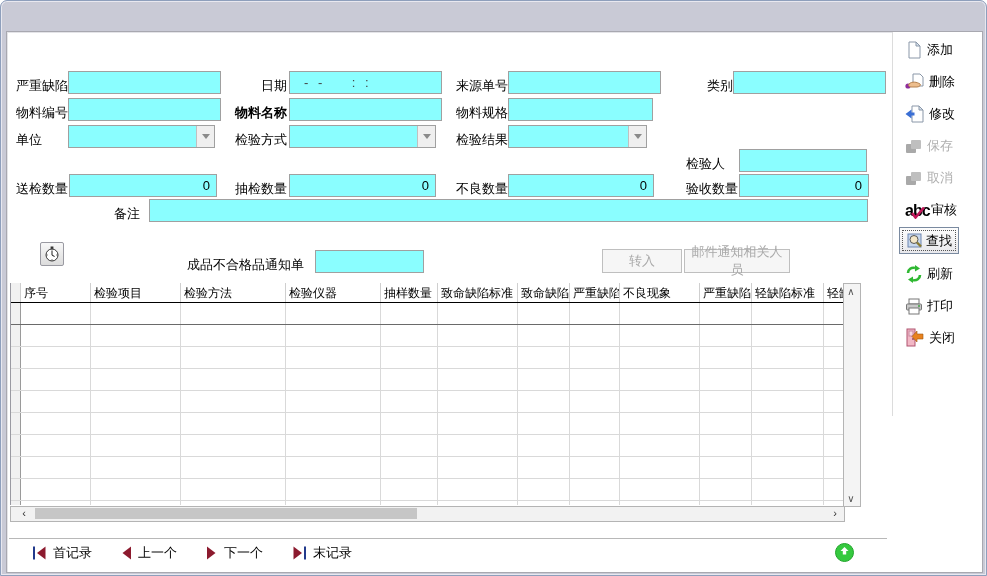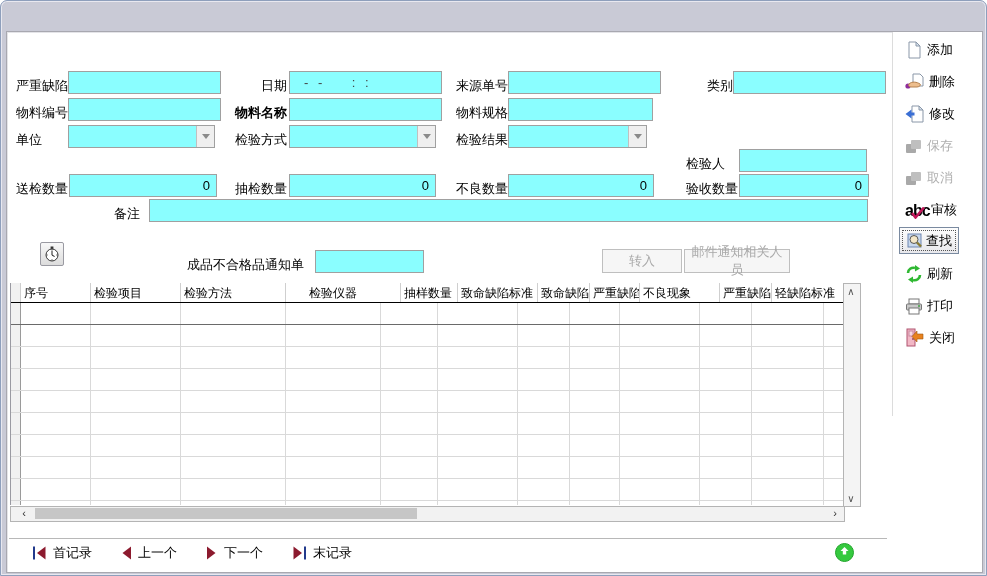--- a/index.html
+++ b/index.html
@@ -139,21 +139,21 @@
     <input class="fld" style="left: 308px; top: 218px; width: 99px;">
     <button class="gray-btn" style="left:595px;top:217px;width:80px;">转入</button>
     <button class="gray-btn" style="left:677px;top:217px;width:106px;">邮件通知相关人员</button>
 
     <div class="grid">
         <div class="g-row hdr">
           <div class="g-cell sel" style="width: 10px;"></div>
           <div class="g-cell" style="width: 70px;">序号</div>
           <div class="g-cell" style="width: 90px;">检验项目</div>
           <div class="g-cell" style="width: 105px;">检验方法</div>
-          <div class="g-cell" style="width: 95px; margin-left: 20px;">检验仪器</div>
+          <div class="g-cell" style="width: 95px;">检验仪器</div>
           <div class="g-cell" style="width: 57px;">抽样数量</div>
           <div class="g-cell" style="width: 80px;">致命缺陷标准</div>
           <div class="g-cell" style="width: 52px;">致命缺陷数</div>
           <div class="g-cell" style="width: 50px;">严重缺陷标准</div>
           <div class="g-cell" style="width: 80px;">不良现象</div>
           <div class="g-cell" style="width: 52px;">严重缺陷数</div>
           <div class="g-cell" style="width: 72px;">轻缺陷标准</div>
           <div class="g-cell" style="width: 60px;">轻缺陷数</div>
         </div>
         <div class="g-row first">

